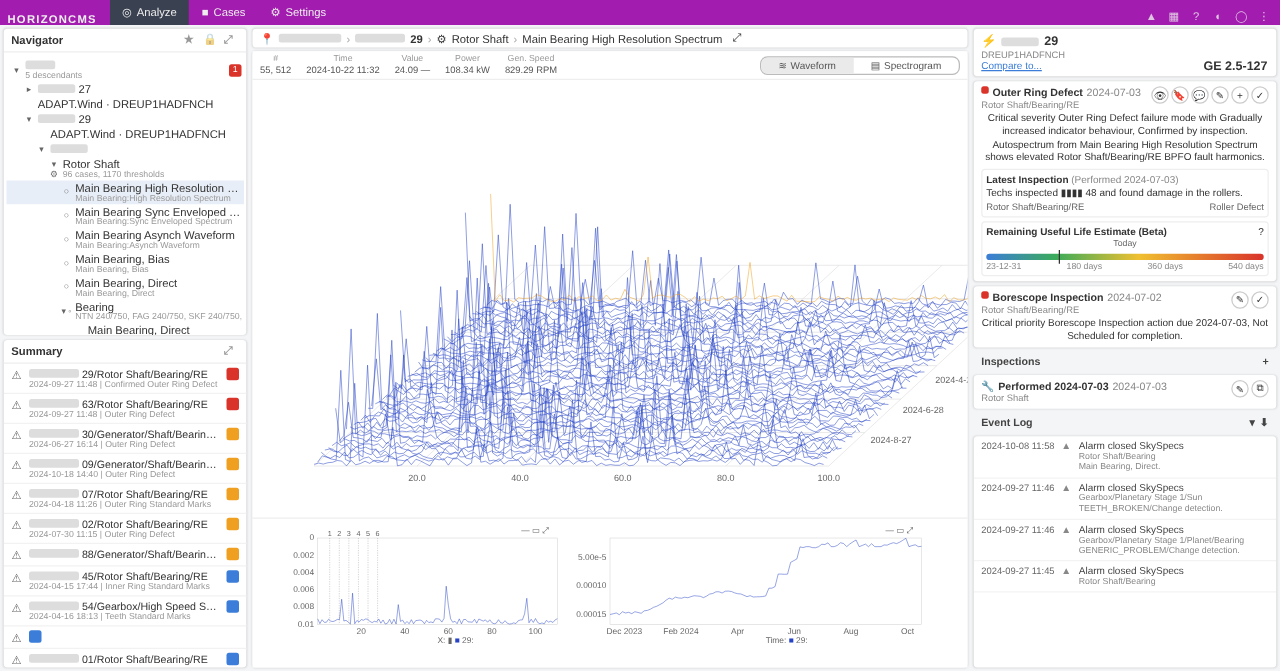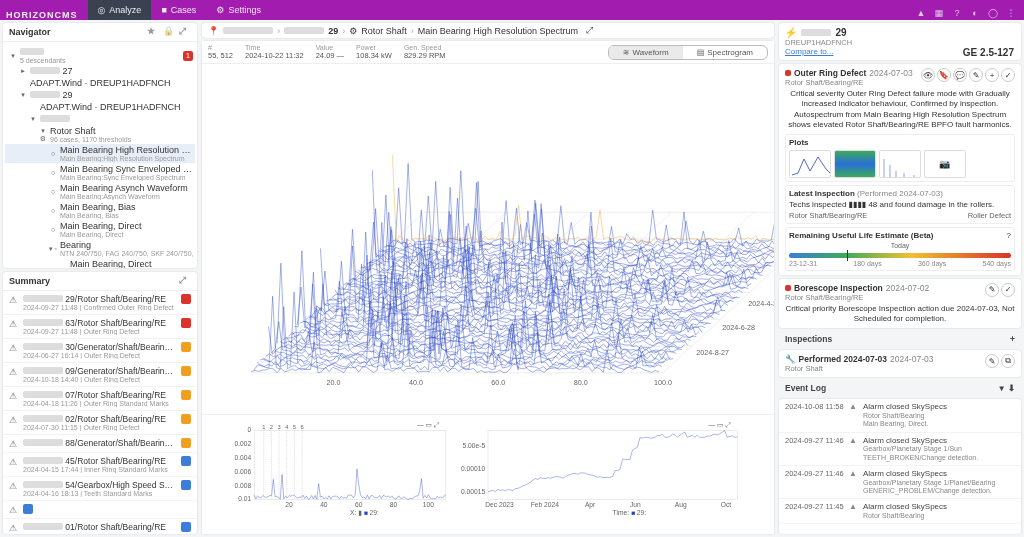--- a/index.html
+++ b/index.html
@@ -32,35 +32,35 @@
 .redact { display: inline-block; height: 7px; background: #ddd; border-radius: 2px; }
 .summary-item { padding: 3px 6px; border-bottom: 1px solid #f2f2f2; display: flex; gap: 4px; align-items: flex-start; }
 .summary-item .sicon { width: 10px; font-size: 9px; color: #666; margin-top: 1px; }
 .summary-item .scontent { flex: 1; min-width: 0; }
 .summary-item .stitle { font-size: 8.5px; white-space: nowrap; overflow: hidden; text-overflow: ellipsis; }
 .summary-item .ssub { font-size: 7px; color: #999; white-space: nowrap; overflow: hidden; text-overflow: ellipsis; }
 .summary-item .sbadge { width: 10px; height: 10px; border-radius: 2px; }
 .crumb { display: flex; align-items: center; gap: 4px; padding: 2px 6px; font-size: 9px; background: #fff; border-radius: 3px; box-shadow: 0 0 2px rgba(0,0,0,.15); }
 .crumb .sep { color: #aaa; }
 .metrics { display: flex; gap: 12px; padding: 3px 6px; font-size: 7.5px; color: #555; background: #fff; border-bottom: 1px solid #eee; align-items: center; }
-.metrics .mcol { display: flex; flex-direction: column; }
+.metrics .mcol { display: flex; flex-direction: column; align-items: center; }
 .metrics .mlabel { font-size: 7px; color: #999; }
 .metrics .spacer { flex: 1; }
 .toggle { display: flex; border: 1px solid #bbb; border-radius: 6px; overflow: hidden; font-size: 8px; }
 .toggle div { padding: 2px 14px; cursor: pointer; display: flex; align-items: center; gap: 3px; }
 .toggle div.on { background: #eaeaea; }
 .plot3d { flex: 1; position: relative; background: #fff; min-height: 0; }
 .plot3d svg { width: 100%; height: 100%; }
 .plot2d { height: 120px; background: #fff; position: relative; border-top: 1px solid #eee; padding: 2px; }
 .plot2d svg { width: 100%; height: 100%; }
 .right-head { background: #fff; border-radius: 3px; padding: 4px 6px; box-shadow: 0 0 2px rgba(0,0,0,.15); }
 .right-head .asset { font-weight: 600; font-size: 10px; display: flex; align-items: center; gap: 4px; }
 .right-head .compare { color: #3b7dd8; font-size: 8px; text-decoration: underline; cursor: pointer; }
 .card { background: #fff; border-radius: 3px; padding: 4px 6px; box-shadow: 0 0 2px rgba(0,0,0,.15); }
-.card .ctitle { font-size: 8.5px; font-weight: 600; display: flex; align-items: center; gap: 3px; }
+.card .ctitle { font-size: 8.5px; font-weight: 600; display: flex; align-items: flex-start; gap: 3px; }
 .card .csub { font-size: 7.5px; color: #888; }
 .card .cbody { font-size: 8px; color: #333; margin-top: 2px; line-height: 1.3; text-align: center; }
 .card .ricons2 { float: right; display: flex; gap: 2px; }
 .card .ricons2 span { width: 14px; height: 14px; border: 1px solid #ccc; border-radius: 8px; font-size: 8px; display: flex; align-items: center; justify-content: center; cursor: pointer; }
 .mini-plots { display: flex; gap: 3px; margin-top: 3px; }
 .mini-plots div { width: 42px; height: 28px; border: 1px solid #ddd; border-radius: 2px; position: relative; cursor: pointer; }
 .section-label { font-size: 8.5px; font-weight: 600; padding: 2px 6px; color: #444; display: flex; align-items: center; }
 .section-label .spacer { flex: 1; }
 .rul-bar { height: 5px; border-radius: 3px; background: linear-gradient(90deg,#3b7dd8 0%,#3bab5a 25%,#f0c030 55%,#d9332a 100%); margin: 4px 0 2px; position: relative; }
 .rul-ticks { display: flex; justify-content: space-between; font-size: 7px; color: #888; }
@@ -463,39 +463,20 @@
         <span>✓</span>
       </div>
       <div class="ctitle">
           <span style="width:6px;height:6px;background:#d9332a;border-radius:2px;display:inline-block"></span>
           <span>Outer Ring Defect</span> 
           <span style="font-weight:400;color:#888">2024-07-03</span>
         </div>
       <div class="csub">Rotor Shaft/Bearing/RE</div>
       <div class="cbody">Critical severity Outer Ring Defect failure mode with Gradually increased indicator behaviour, Confirmed by inspection. Autospectrum from Main Bearing High Resolution Spectrum shows elevated Rotor Shaft/Bearing/RE BPFO fault harmonics.</div>
       <div style="border:1px solid #eee;border-radius:3px;padding:3px;margin-top:3px">
-        <div style="font-size:8px;font-weight:600">Plots</div>
-        <div class="mini-plots">
-          <div><svg width="100%" height="100%">
-                <polyline points="2,24 8,22 14,8 20,20 28,6 36,18 40,22" stroke="#2643c4" fill="none" stroke-width="0.8"></polyline>
-              </svg></div>
-          <div style="background:linear-gradient(180deg,#3bab5a 0%,#2a6fd8 50%,#3bab5a 100%)"></div>
-          <div><svg width="100%" height="100%">
-                <g stroke="#2643c4" stroke-width="0.5">
-                  <line x1="4" y1="26" x2="4" y2="8"></line>
-                  <line x1="10" y1="26" x2="10" y2="14"></line>
-                  <line x1="16" y1="26" x2="16" y2="20"></line>
-                  <line x1="24" y1="26" x2="24" y2="22"></line>
-                  <line x1="34" y1="26" x2="34" y2="24"></line>
-                </g>
-              </svg></div>
-          <div style="display:flex;align-items:center;justify-content:center">📷</div>
-        </div>
-      </div>
-      <div style="border:1px solid #eee;border-radius:3px;padding:3px;margin-top:3px">
         <div style="font-size:8px"><b>Latest Inspection</b> <span style="color:#888">(Performed 2024-07-03)</span></div>
         <div style="font-size:8px;margin-top:2px">Techs inspected ▮▮▮▮ 48 and found damage in the rollers.</div>
         <div style="display:flex;justify-content:space-between;font-size:7.5px;color:#666;margin-top:2px">
           <span>Rotor Shaft/Bearing/RE</span>
             <span>Roller Defect</span>
         </div>
       </div>
       <div style="border:1px solid #eee;border-radius:3px;padding:3px;margin-top:3px">
         <div style="display:flex;font-size:8px">
             <b>Remaining Useful Life Estimate (Beta)</b>

